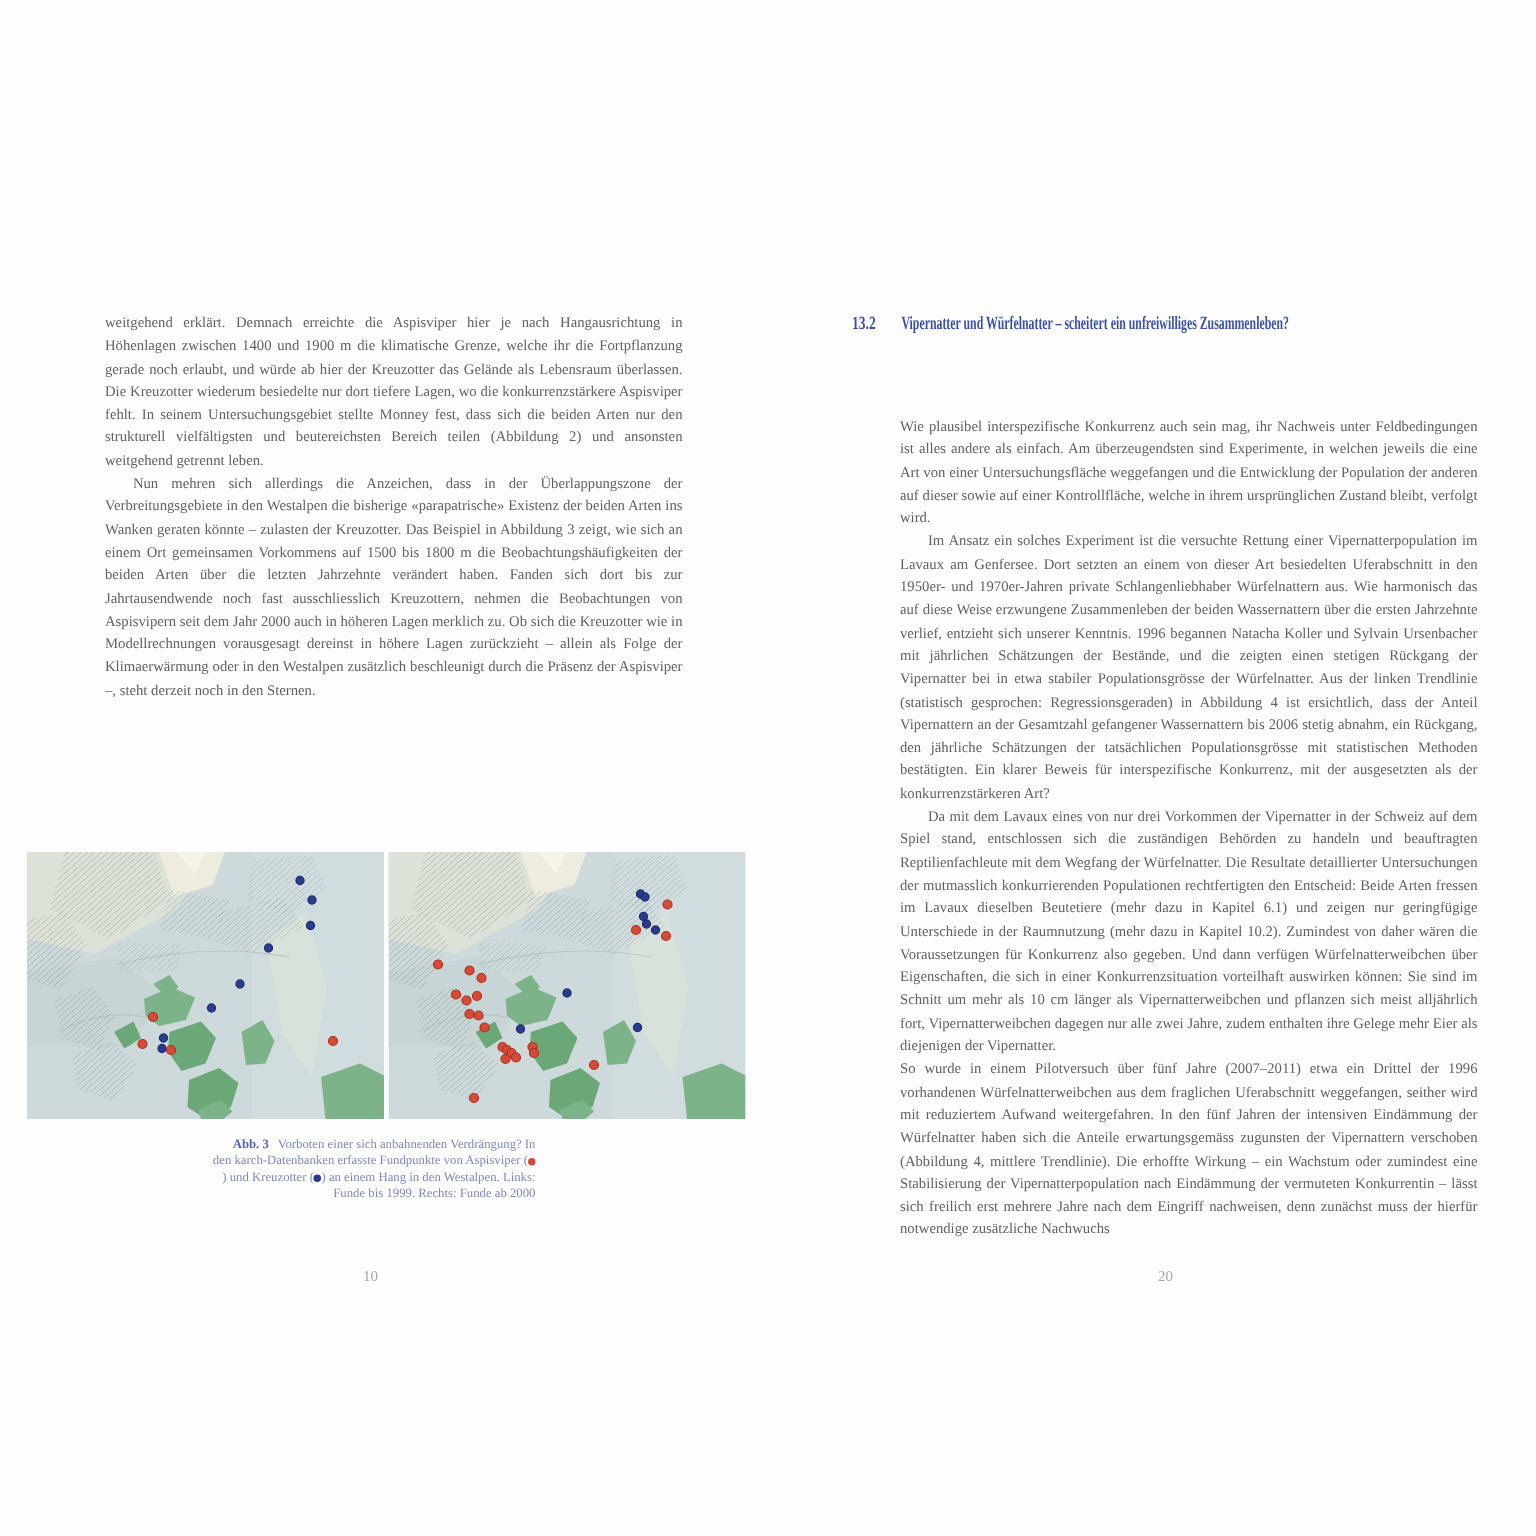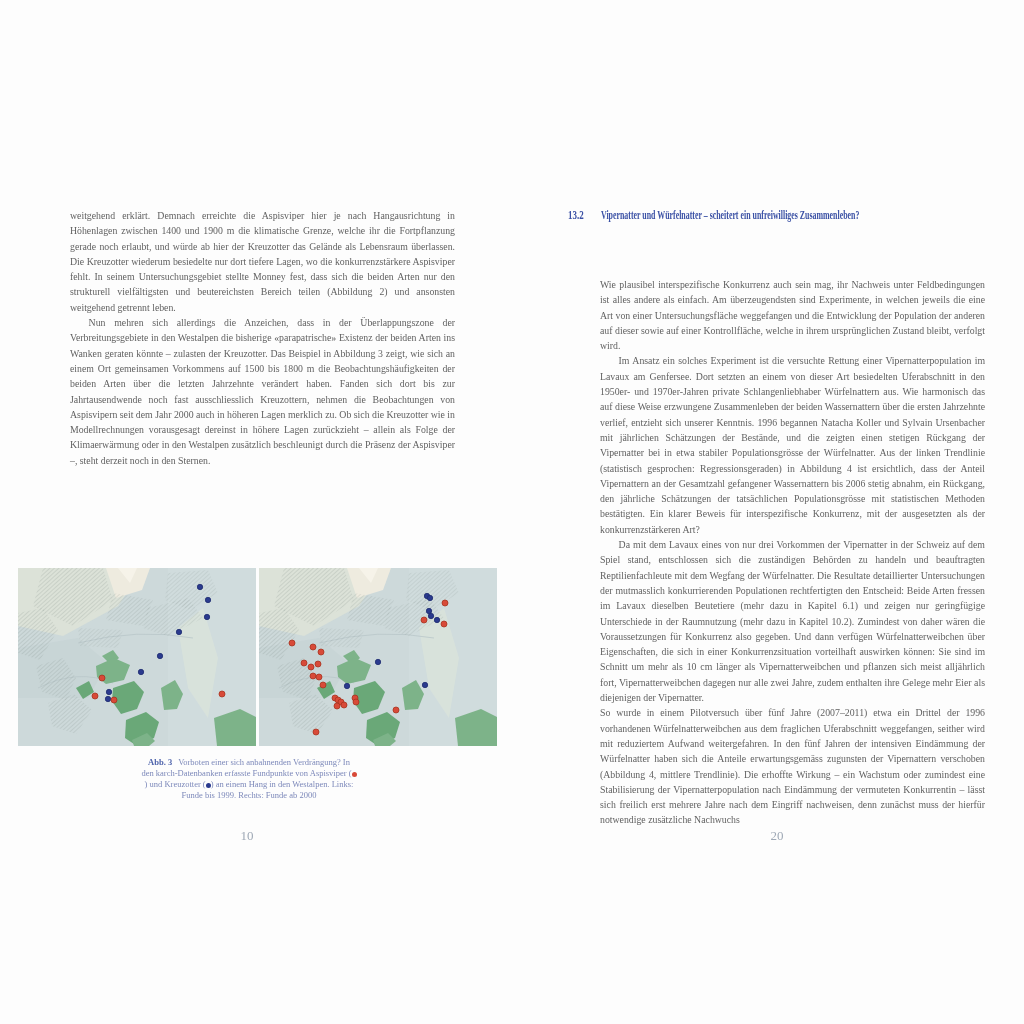--- a/index.html
+++ b/index.html
@@ -12,24 +12,24 @@
   #left-col{left:70px;top:208px;}
   #right-col{left:600px;top:251px;margin-top:26px;}
   .sec-num{position:absolute;left:568px;top:208px;font-size:12.5px;font-weight:bold;color:#3b51a5;
            transform:scaleX(.72);transform-origin:left top;white-space:nowrap;}
   .sec-title{position:absolute;left:601px;top:208px;font-size:12.5px;font-weight:bold;color:#3b51a5;
            transform:scaleX(.63);transform-origin:left top;white-space:nowrap;}
   .map{position:absolute;top:568px;width:238px;height:178px;}
   #map-left{left:18px;}
   #map-right{left:259px;}
   .figure-caption{position:absolute;left:141px;top:757px;width:216px;font-size:8.5px;
-            line-height:11px;color:#7d89ba;text-align:center;}
+            line-height:11px;color:#7d89ba;text-align:right;}
   .figure-caption b{color:#4f64ac;font-weight:bold;padding-right:6px;}
   .cap-dot{display:inline-block;width:5px;height:5px;border-radius:50%;vertical-align:-0.5px;}
-  .page-num{position:absolute;top:828px;width:40px;text-align:center;font-size:13px;color:#9fa9b6;}
+  .page-num{position:absolute;top:846px;width:40px;text-align:center;font-size:10px;color:#9fa9b6;}
   #pn-left{left:227px;}
   #pn-right{left:757px;}
 </style>
 </head>
 <body>
 
 <div class="spread">
 
   <div class="body-col" id="left-col">
     <p>weitgehend erklärt. Demnach erreichte die Aspisviper hier je nach Hangausrichtung in Höhenlagen zwischen 1400 und 1900 m die klimatische Grenze, welche ihr die Fortpflanzung gerade noch erlaubt, und würde ab hier der Kreuzotter das Gelände als Lebensraum überlassen. Die Kreuzotter wiederum besiedelte nur dort tiefere Lagen, wo die konkurrenzstärkere Aspisviper fehlt. In seinem Untersuchungsgebiet stellte Monney fest, dass sich die beiden Arten nur den strukturell vielfältigsten und beutereichsten Bereich teilen (Abbildung 2) und ansonsten weitgehend getrennt leben.</p>

